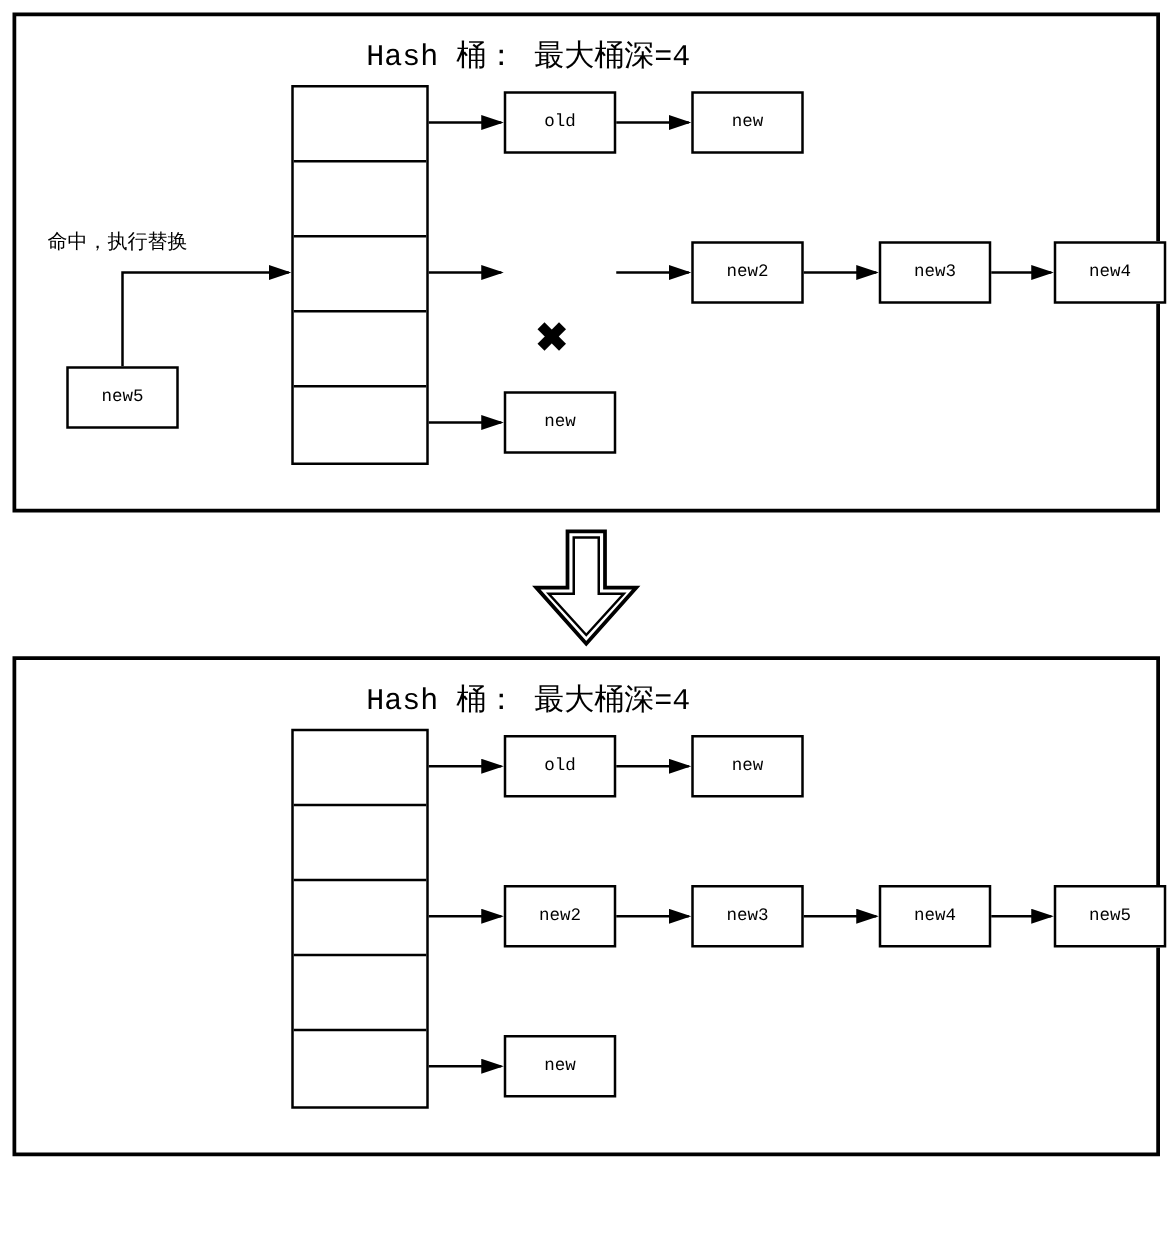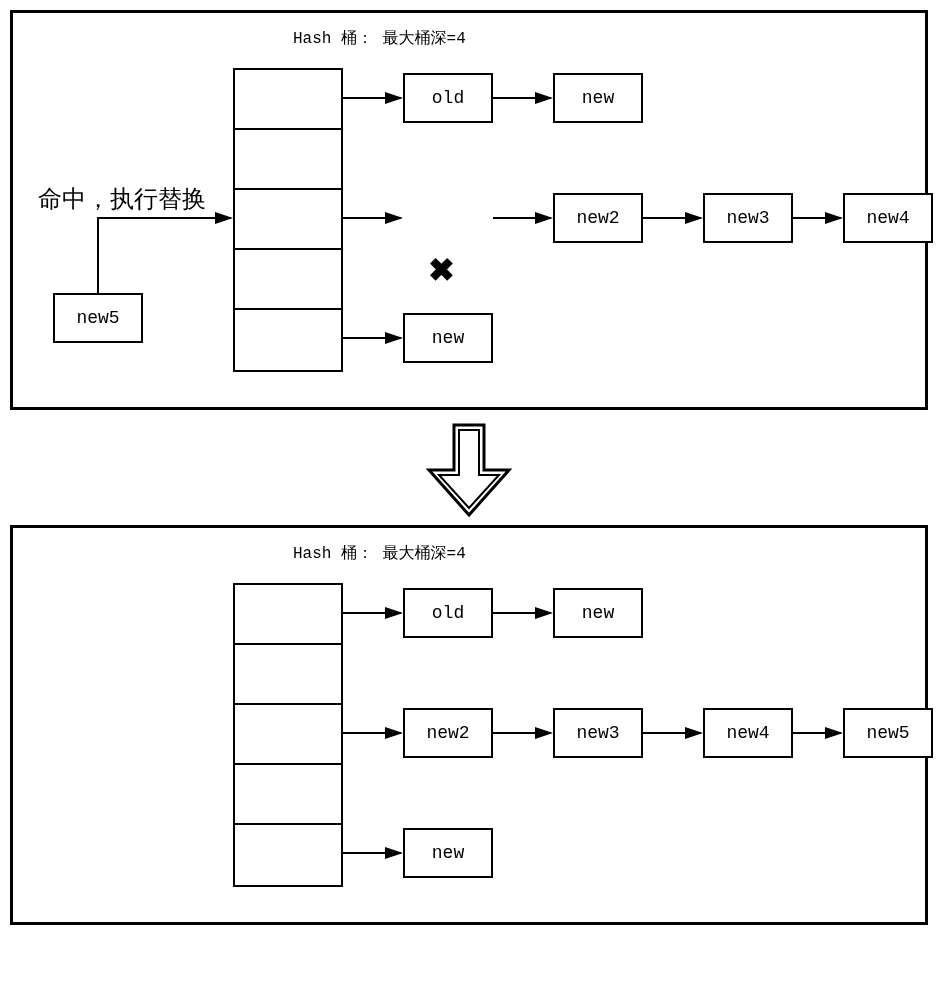--- a/index.html
+++ b/index.html
@@ -17,21 +17,21 @@
     padding: 20px;
     margin-bottom: 10px;
   }
   .panel-top { height: 400px; }
   .panel-bottom { height: 400px; }
   .title {
     position: absolute;
     top: 15px;
     left: 280px;
     font-family: "Courier New", "SimSun", monospace;
-    font-size: 16px;
+    font-size: 24px;
   }
   .bucket-table {
     position: absolute;
     border: 2px solid #000;
     width: 110px;
   }
   .bucket-cell {
     height: 60px;
     border-bottom: 2px solid #000;
     position: relative;
@@ -39,37 +39,37 @@
   .bucket-cell:last-child { border-bottom: none; }
   .node {
     position: absolute;
     border: 2px solid #000;
     width: 90px;
     height: 50px;
     display: flex;
     align-items: center;
     justify-content: center;
     font-family: "Courier New", monospace;
-    font-size: 18px;
+    font-size: 14px;
     background: #fff;
   }
   .x-mark {
     position: absolute;
     font-size: 32px;
     font-weight: bold;
   }
   svg.arrows {
     position: absolute;
     top: 0; left: 0;
     width: 100%; height: 100%;
     pointer-events: none;
   }
   .hit-label {
     position: absolute;
-    font-size: 24px;
+    font-size: 16px;
   }
   .down-arrow-wrap {
     width: 100%;
     display: flex;
     justify-content: center;
     margin: 5px 0;
   }
 </style>
 </head>
 <body>

